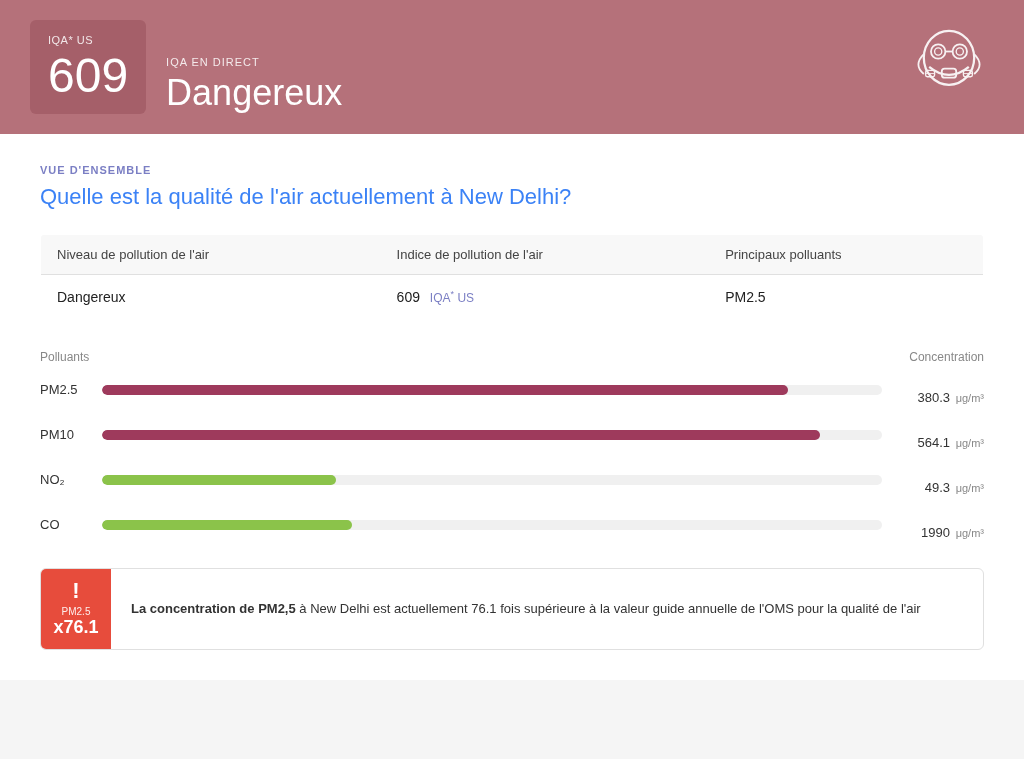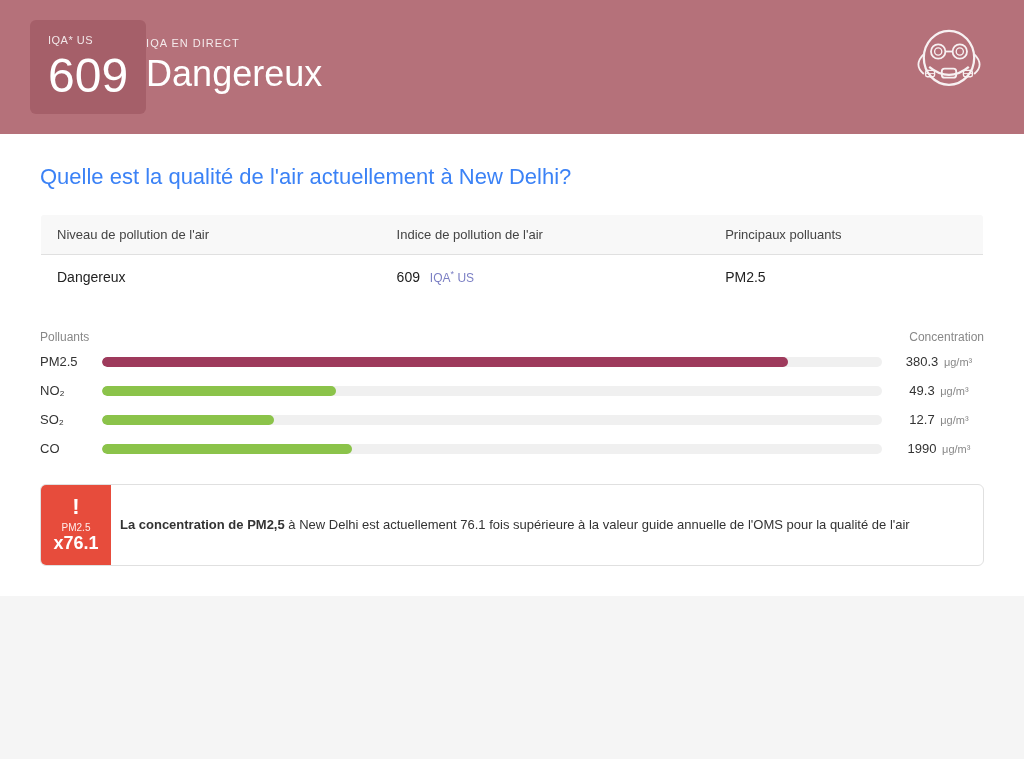--- a/index.html
+++ b/index.html
@@ -15,21 +15,22 @@
     .header {
       background: #b5717a;
       padding: 20px 30px;
       display: flex;
       align-items: center;
       justify-content: space-between;
       min-height: 130px;
     }
     .header-left {
       display: flex;
-      align-items: flex-start;
+      align-items: flex-end;
+      gap: 20px;
     }
     .aqi-box {
       background: #a55f69;
       border-radius: 6px;
       padding: 14px 18px;
       min-width: 110px;
       text-align: left;
     }
     .aqi-label {
       font-size: 11px;
@@ -154,24 +155,25 @@
     }
     .bar {
       height: 100%;
       border-radius: 5px;
     }
     .bar-dark-red { background: #9e3a5c; }
     .bar-light-green { background: #8bc34a; }
 
     .pollutant-value {
       width: 90px;
-      text-align: center;
+      text-align: right;
       font-size: 13px;
       color: #333;
       flex-shrink: 0;
+      margin-top: 16px;
     }
     .pollutant-value .unit {
       font-size: 11px;
       color: #888;
       margin-left: 2px;
     }
 
     
     .warning-box {
       display: flex;
@@ -202,21 +204,21 @@
       font-size: 10px;
       color: rgba(255,255,255,0.9);
       font-weight: 500;
     }
     .warning-mult {
       font-size: 18px;
       color: #fff;
       font-weight: 700;
     }
     .warning-text {
-      padding: 14px 9px;
+      padding: 14px 20px;
       font-size: 13px;
       color: #333;
       line-height: 1.5;
     }
     .warning-text strong {
       font-weight: 600;
     }
   </style>
 </head>
 <body>
@@ -257,20 +259,21 @@
       <rect x="66" y="56" width="10" height="7" rx="2" stroke="white" stroke-width="1.5" fill="none"></rect>
 
       <line x1="24" y1="59.5" x2="34" y2="59.5" stroke="white" stroke-width="1"></line>
       <line x1="66" y1="59.5" x2="76" y2="59.5" stroke="white" stroke-width="1"></line>
     </svg>
   </div>
 </div>
 
 <div class="content">
 
+  <div class="section-label">VUE D'ENSEMBLE</div>
   <div class="main-question">Quelle est la qualité de l'air actuellement à New Delhi?</div>
 
   <table class="pollution-table">
     <thead>
       <tr>
         <th>Niveau de pollution de l'air</th>
         <th>Indice de pollution de l'air</th>
         <th>Principaux polluants</th>
       </tr>
     </thead>
@@ -296,32 +299,32 @@
 
     <div id="pollutant-bars">
         <div class="pollutant-row">
           <div class="pollutant-name">PM2.5</div>
           <div class="bar-container">
             <div class="bar bar-dark-red" style="width: 88%;"></div>
           </div>
           <div class="pollutant-value">380.3 <span class="unit">μg/m³</span></div>
         </div>
         <div class="pollutant-row">
+          <div class="pollutant-name">PM10</div>
+          <div class="bar-container">
+            <div class="bar bar-dark-red" style="width: 92%;"></div>
+          </div>
+          <div class="pollutant-value">564.1 <span class="unit">μg/m³</span></div>
+        </div>
+        <div class="pollutant-row">
           <div class="pollutant-name">NO₂</div>
           <div class="bar-container">
             <div class="bar bar-light-green" style="width: 30%;"></div>
           </div>
           <div class="pollutant-value">49.3 <span class="unit">μg/m³</span></div>
-        </div>
-        <div class="pollutant-row">
-          <div class="pollutant-name">SO₂</div>
-          <div class="bar-container">
-            <div class="bar bar-light-green" style="width: 22%;"></div>
-          </div>
-          <div class="pollutant-value">12.7 <span class="unit">μg/m³</span></div>
         </div>
         <div class="pollutant-row">
           <div class="pollutant-name">CO</div>
           <div class="bar-container">
             <div class="bar bar-light-green" style="width: 32%;"></div>
           </div>
           <div class="pollutant-value">1990 <span class="unit">μg/m³</span></div>
         </div>
       </div>
   </div>

